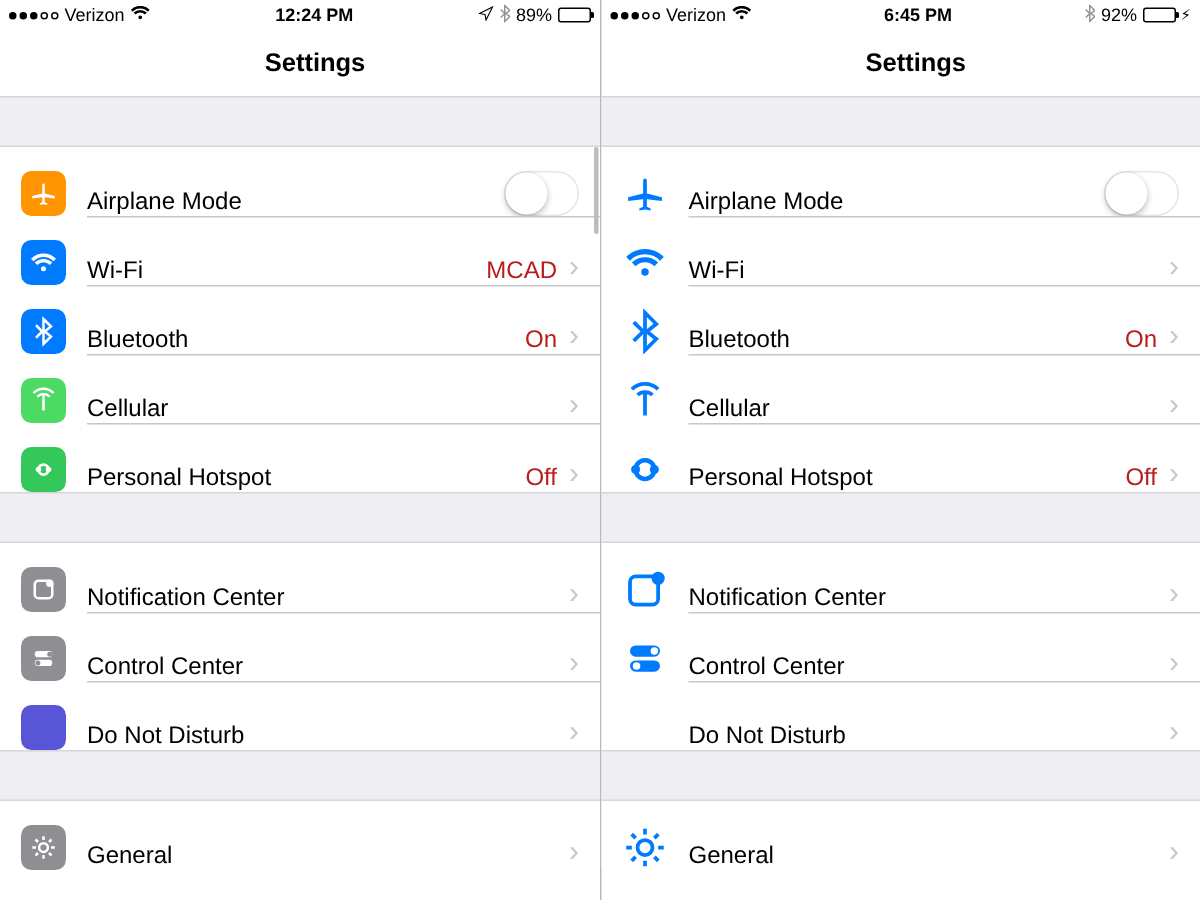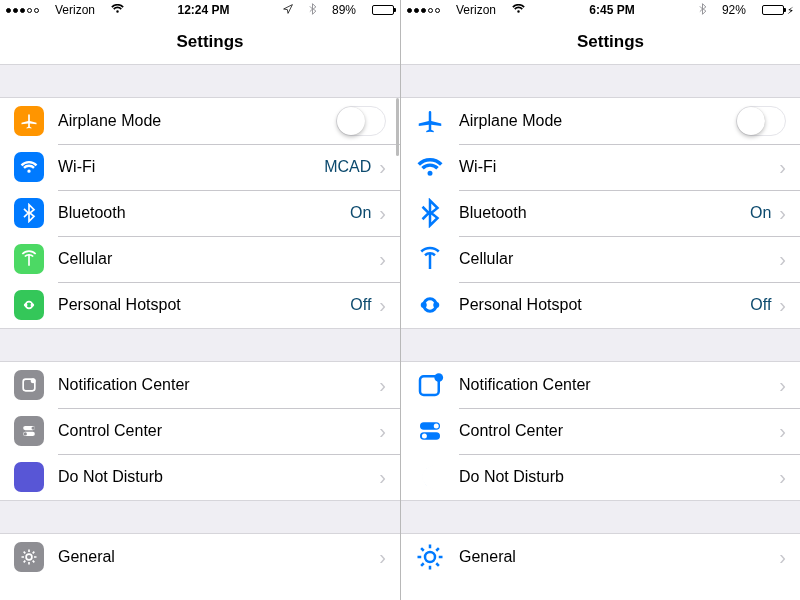--- a/index.html
+++ b/index.html
@@ -1,45 +1,45 @@
 <!DOCTYPE html>
 <html><head>
 <meta charset="utf-8">
 <style>
   * { box-sizing: border-box; margin: 0; padding: 0; }
   html, body { width: 800px; height: 600px; font-family: -apple-system, "Helvetica Neue", Helvetica, Arial, sans-serif; background: #fff; overflow: hidden; }
   body { display: flex; }
   .pane { width: 400px; height: 600px; position: relative; background: #fff; }
   .pane.right { border-left: 1px solid #b8b8b8; }
   .status-bar { height: 20px; display: flex; align-items: center; justify-content: space-between; font-size: 12px; font-weight: 500; padding: 0 6px; }
-  .status-left, .status-right { display: flex; align-items: center; gap: 16px; }
+  .status-left, .status-right { display: flex; align-items: center; gap: 4px; }
   .signal-dots { display: flex; gap: 2px; }
   .dot { width: 5px; height: 5px; border-radius: 50%; border: 1px solid #000; }
   .dot.full { background: #000; }
   .carrier { font-size: 12px; }
   .wifi-svg, .bt-mini { display:inline-block; }
   .time { font-weight: 600; font-size: 12px; }
   .batt-wrap { display:flex; align-items:center; gap:3px; }
   .batt { width: 22px; height: 10px; border:1px solid #000; border-radius:2px; position:relative; }
   .batt::after { content:""; position:absolute; right:-3px; top:2px; width:2px; height:4px; background:#000; border-radius:0 1px 1px 0;}
   .batt-fill { height:100%; background:#000; }
   .batt.green .batt-fill { background:#4cd964; }
   .batt.green { border-color:#000; }
   .bolt { font-size:10px; }
   .nav-title { height: 44px; display:flex; align-items:center; justify-content:center; font-weight:600; font-size:17px; background:#f7f7f7; border-bottom:1px solid #c8c7cc; }
   .nav-title.plain { background:#fff; border-bottom:none;margin-left:20px; }
   .section-gap { height: 34px; background:#efeef3; border-top:1px solid #d6d5da; border-bottom:1px solid #d6d5da; }
-  .row { height: 46px; display:flex; align-items:center; padding-left:14px; background:#fff; position:relative; }
+  .row { height: 46px; display:flex; align-items:flex-end; padding-left:14px; background:#fff; position:relative; }
   .row + .row::before, .separator::before { content:""; position:absolute; top:0; left:58px; right:0; height:1px; background:#c8c7cc; }
   .icon { width:30px; height:30px; border-radius:7px; display:flex; align-items:center; justify-content:center; flex-shrink:0; margin-right:14px; }
   .icon svg { width:20px; height:20px; }
   .icon.outline { border-radius:0; }
   .label { font-size:16px; color:#000; flex:0 0 auto; }
   .spacer { flex:1 1 auto; }
-  .value { font-size:16px; color:#0c4a6e; margin-right:8px; }
+  .value { font-size:16px; color:#b91c1c; margin-right:8px; }
   .chevron { color:#c7c7cc; font-size:20px; margin-right:14px; }
   .toggle { width:50px; height:30px; border-radius:15px; background:#fff; border:1.5px solid #e5e5ea; position:relative; margin-right:14px; box-shadow: inset 0 0 0 0 #e5e5ea; }
   .toggle .knob { position:absolute; top:0; left:0; width:28px; height:28px; border-radius:50%; background:#fff; box-shadow:0 2px 4px rgba(0,0,0,.25), 0 0 1px rgba(0,0,0,.15); }
   .scroll-indicator { position:absolute; right:1px; top:98px; width:3px; height:58px; background:#bcbcbc; border-radius:2px; }
   
   .bg-orange { background:#ff9500; }
   .bg-blue   { background:#007aff; }
   .bg-green  { background:#4cd964; }
   .bg-green2 { background:#34c759; }
   .bg-gray   { background:#8e8e93; }

